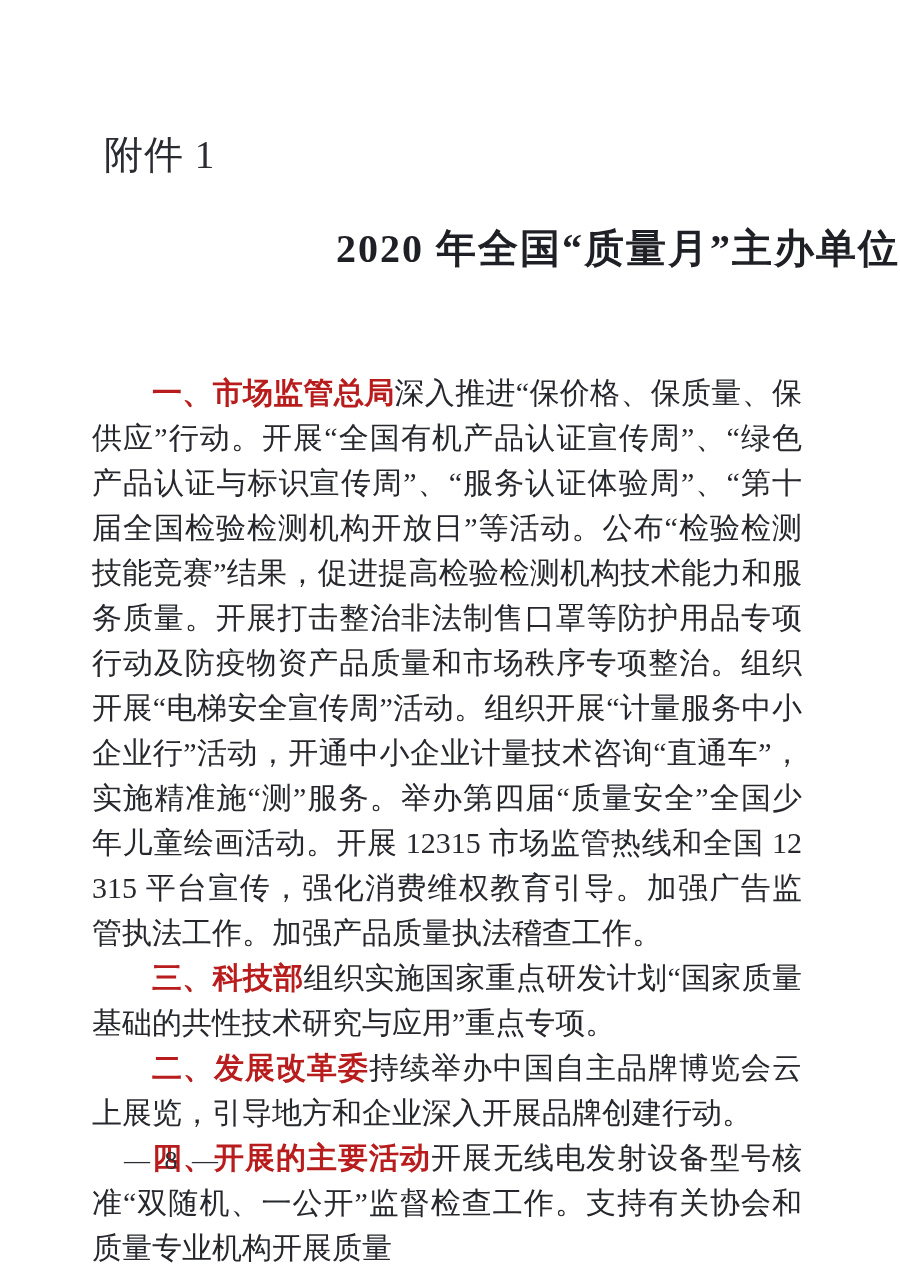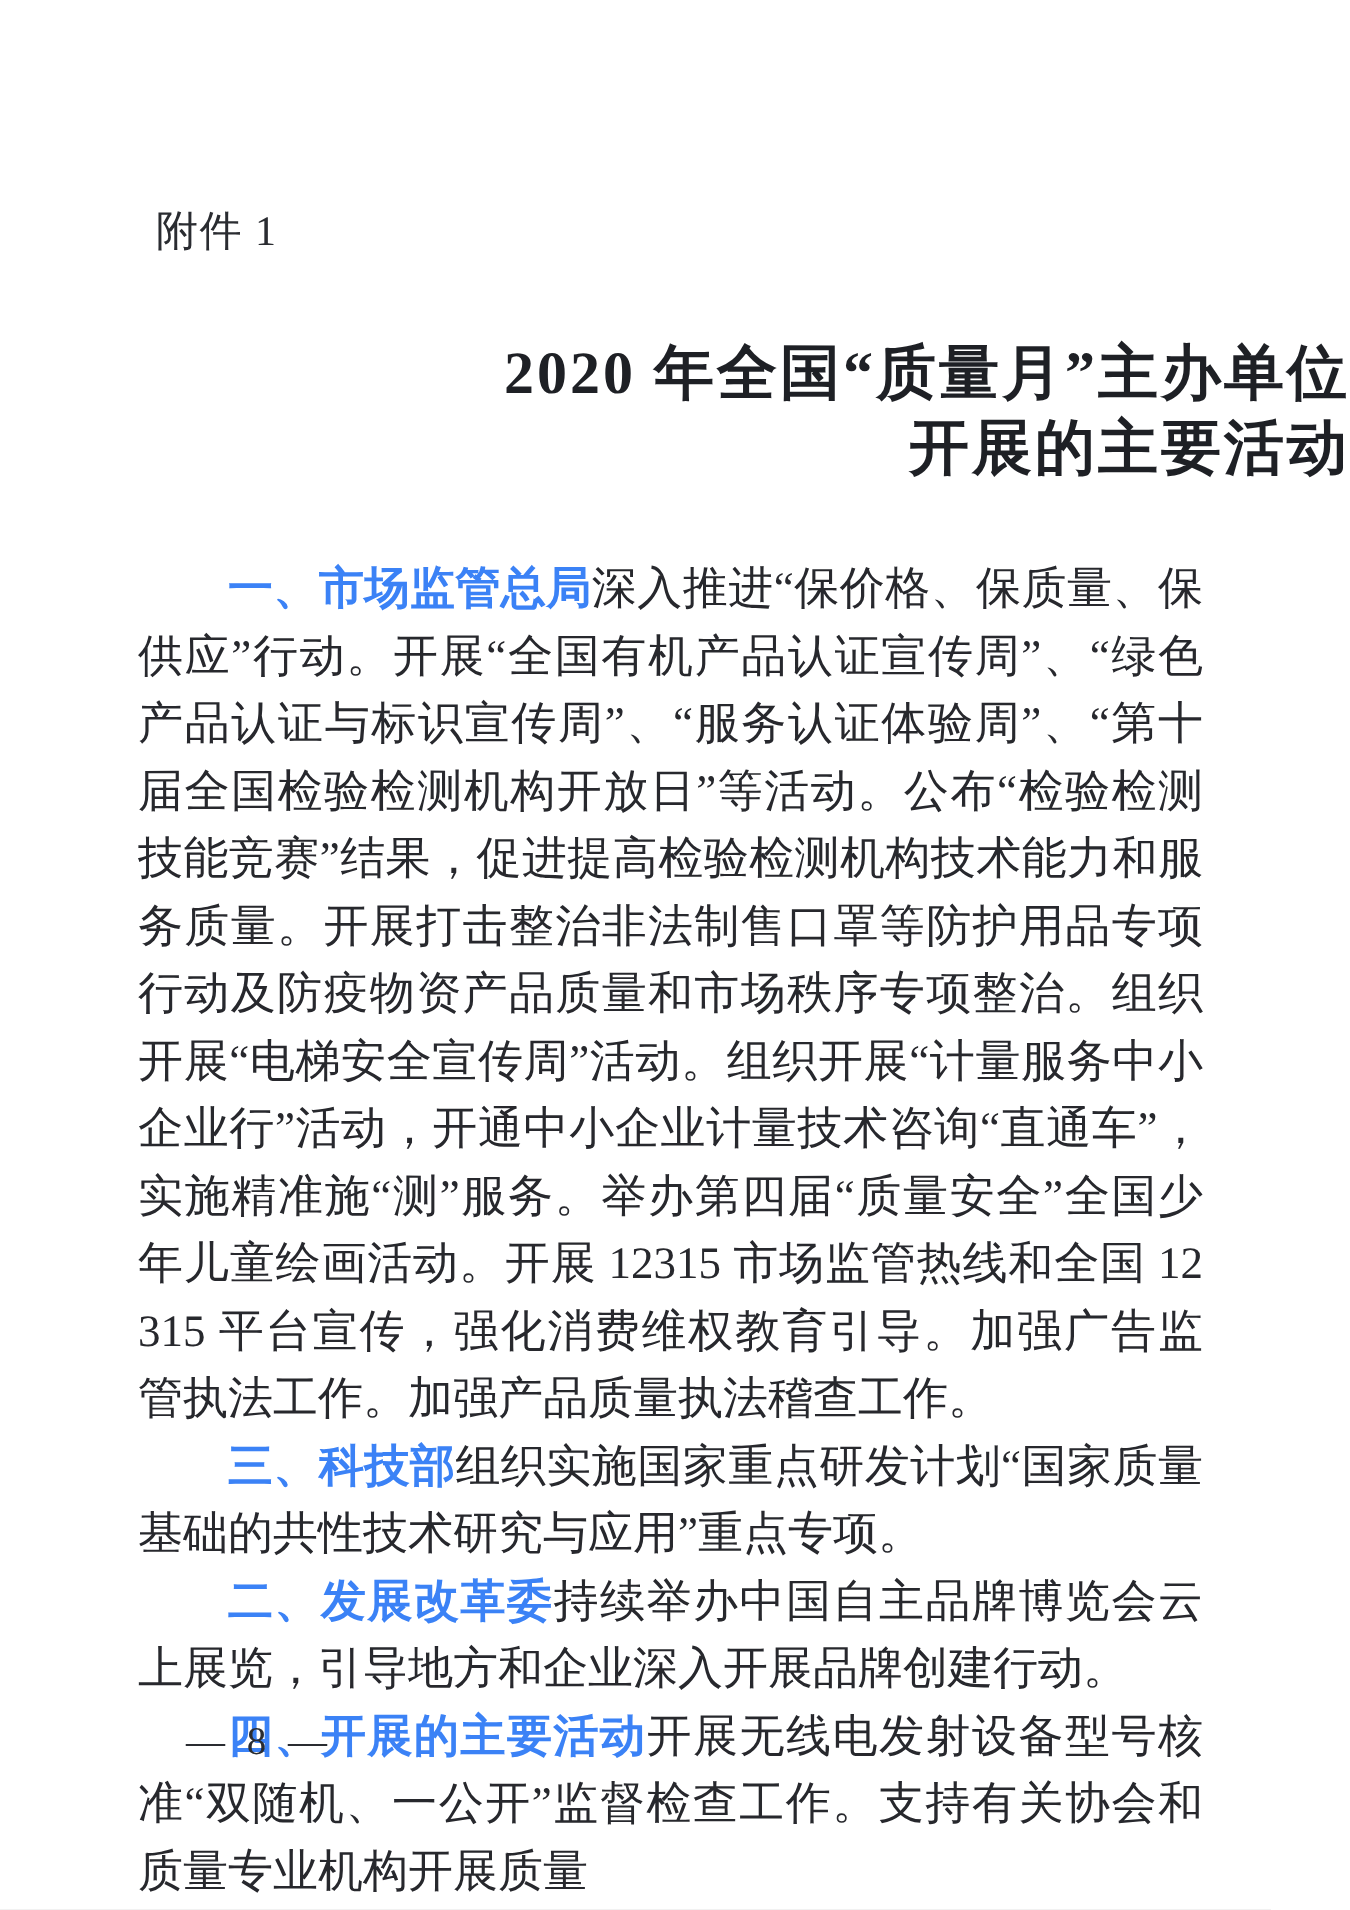--- a/index.html
+++ b/index.html
@@ -14,21 +14,21 @@
     margin: 0 auto;
     background: #ffffff;
     overflow: hidden;
     font-family: "Liberation Serif", "DejaVu Serif", serif;
     color: #26272c;
   }
   .attachment-label {
     position: absolute;
     left: 104px;
     top: 138px;
-    font-size: 28px;
+    font-size: 39px;
     line-height: 34px;
     letter-spacing: 1px;
     color: #2a2c31;
   }
   .doc-title {
     position: absolute;
     left: 0;
     right: 0;
     top: 224px;
     text-align: right;
@@ -52,42 +52,41 @@
   }
   .doc-body p {
     margin: 0;
     padding: 0;
     text-indent: 2em;
     word-break: break-all;
   }
   .para-lead {
     font-family: "Liberation Sans", "DejaVu Sans", sans-serif;
     font-weight: 700;
-    color: #3b82f6;
+    color: #b91c1c;
   }
   .page-footer {
     position: absolute;
     left: 124px;
     top: 1146px;
     font-size: 26px;
     line-height: 30px;
     letter-spacing: 4px;
     color: #2a2c31;
   }
 </style>
 </head>
 <body>
 
 <div class="page">
 
   <div class="attachment-label">附件 1</div>
 
   <h1 class="doc-title">
     <span style="display:block">2020 年全国“质量月”主办单位</span>
-    <span style="display:block">开展的主要活动</span>
   </h1>
 
   <div class="doc-body">
 
     <p>
       <span class="para-lead">一、市场监管总局</span><span>深入推进“保价格、保质量、保供应”行动。开展“全国有机产品认证宣传周”、“绿色产品认证与标识宣传周”、“服务认证体验周”、“第十届全国检验检测机构开放日”等活动。公布“检验检测技能竞赛”结果，促进提高检验检测机构技术能力和服务质量。开展打击整治非法制售口罩等防护用品专项行动及防疫物资产品质量和市场秩序专项整治。组织开展“电梯安全宣传周”活动。组织开展“计量服务中小企业行”活动，开通中小企业计量技术咨询“直通车”，实施精准施“测”服务。举办第四届“质量安全”全国少年儿童绘画活动。开展 12315 市场监管热线和全国 12315 平台宣传，强化消费维权教育引导。加强广告监管执法工作。加强产品质量执法稽查工作。</span>
     </p>
 
     <p>
       <span class="para-lead">三、科技部</span><span>组织实施国家重点研发计划“国家质量基础的共性技术研究与应用”重点专项。</span>

